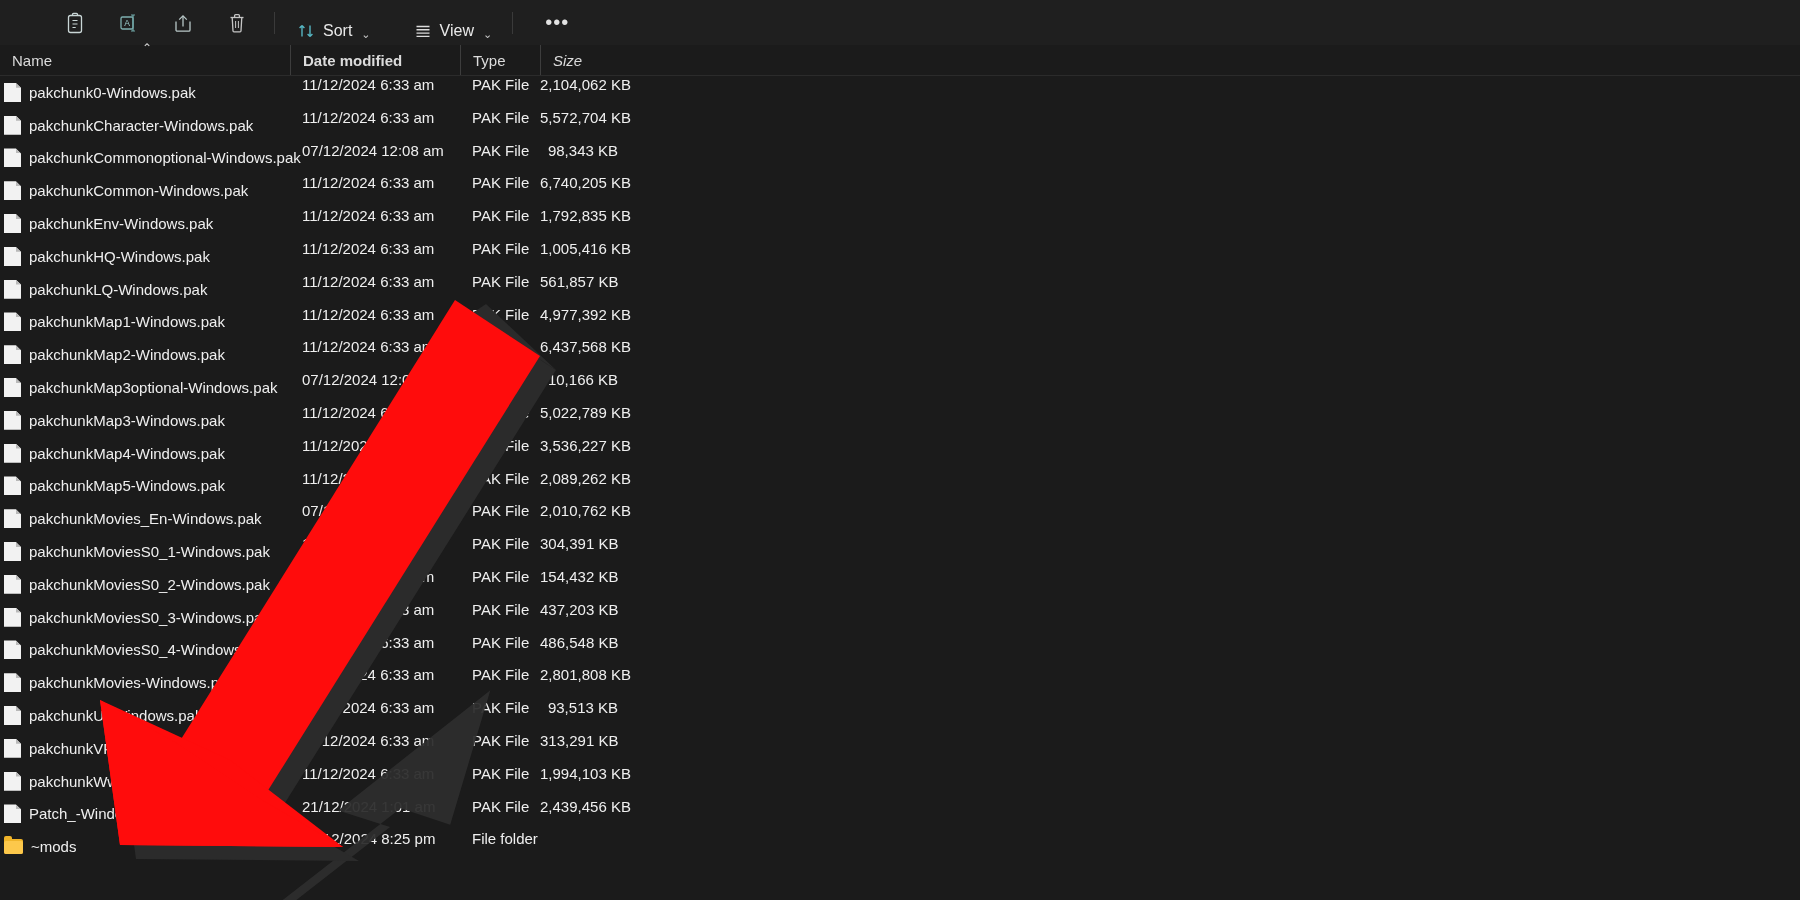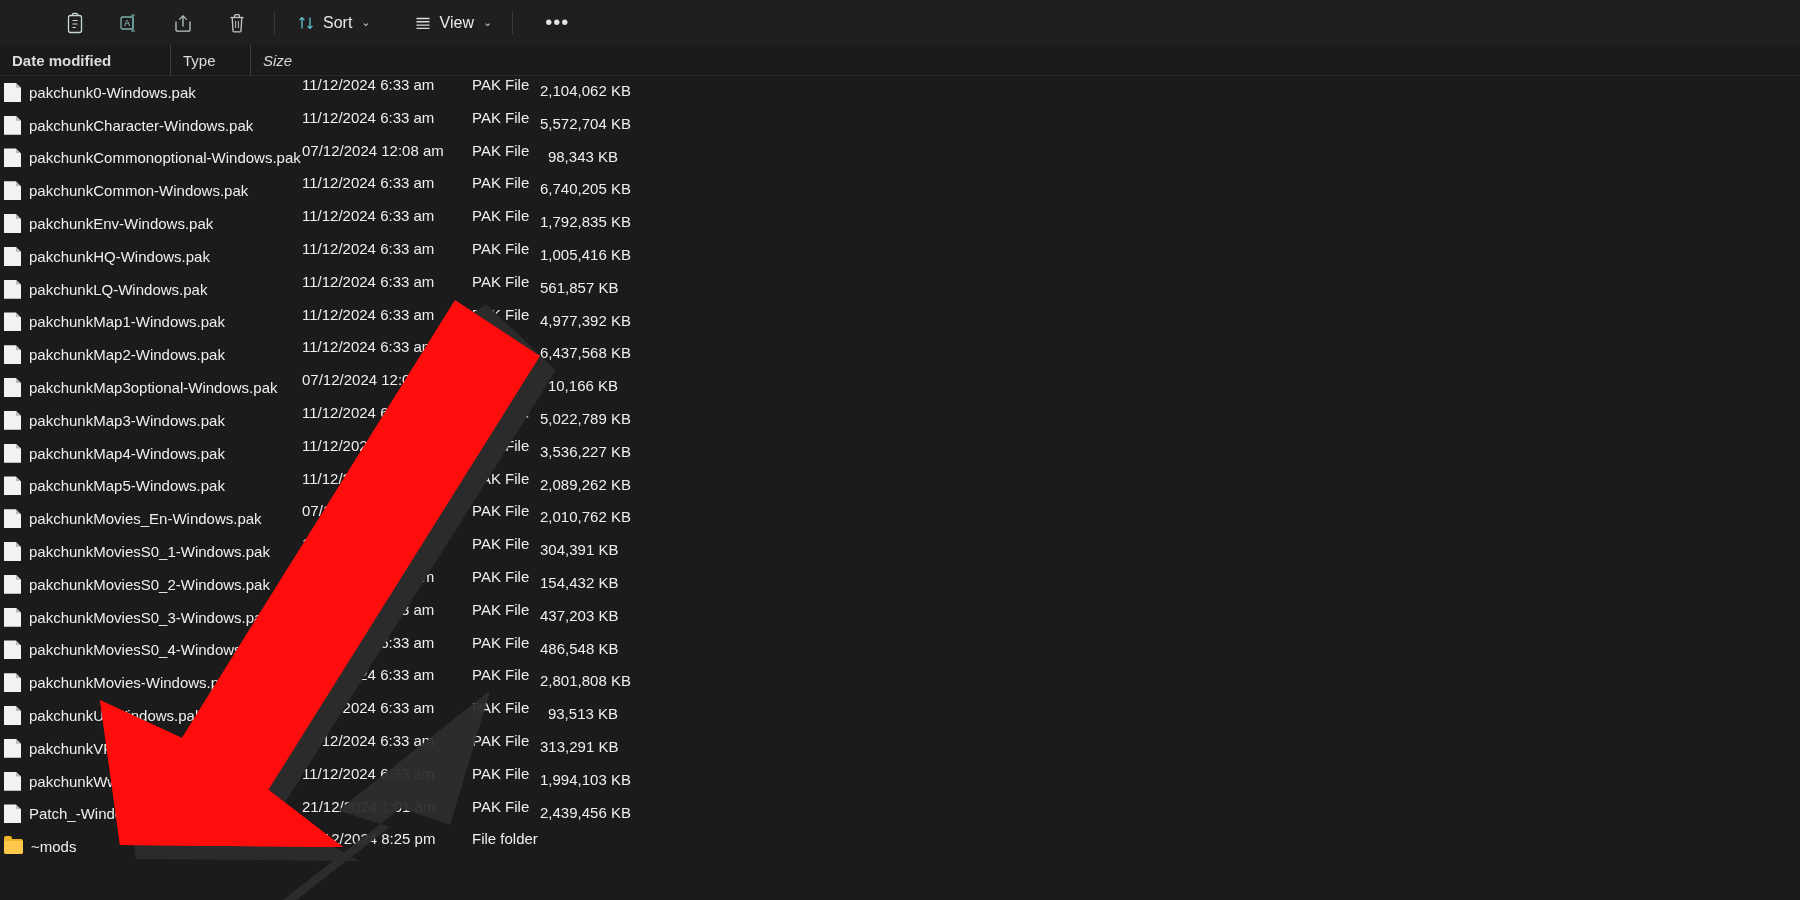--- a/index.html
+++ b/index.html
@@ -37,21 +37,21 @@
   }
   .tb-icon-btn svg { display:block; }
   .tb-sep {
     width: 1px;
     height: 22px;
     background: #3a3a3a;
     margin: 0 12px 0 6px;
   }
   .tb-text-btn {
     display: flex;
-    align-items: center;
+    align-items: flex-end;
     height: 34px;
     padding: 0 10px;
     border-radius: 4px;
     margin-right: 4px;
     font-size: 16px;
     color: #e9e9e9;
     white-space: nowrap;
   }
   .tb-text-btn .tb-glyph { margin-right: 8px; display:flex; align-items:center; }
   .tb-text-btn .caret {
@@ -119,21 +119,21 @@
   }
   .cell-name {
     width: 290px;
     display: flex;
     align-items: center;
     padding-left: 2px;
     box-sizing: border-box;
   }
   .cell-date { width: 170px; padding-left: 12px; box-sizing: border-box; }
   .cell-type { width: 80px;  padding-left: 12px; box-sizing: border-box; }
-  .cell-size { width: 90px;  padding-right: 12px; box-sizing: border-box; text-align: right; margin-top: 6px; }
+  .cell-size { width: 90px;  padding-right: 12px; box-sizing: border-box; text-align: right; }
 
   .fname { padding-left: 8px; }
 
   
   .ficon { width: 17px; height: 19px; position: relative; flex: none; margin-left: 2px; }
   .ficon.doc {
     background: #f2f2f2;
     clip-path: polygon(0 0, 70% 0, 100% 26%, 100% 100%, 0 100%);
   }
   .ficon.doc::after {
@@ -246,20 +246,24 @@
     <span>View</span>
     <span class="caret">⌄</span>
   </div>
 
   <div class="tb-sep"></div>
 
   <div class="tb-dots">•••</div>
 </div>
 
 <div id="col-header">
+  <div class="col col-name">
+    <span class="col-label">Name</span>
+    <span class="sort-caret">⌃</span>
+  </div>
   <div class="col col-date">
     <span class="col-label">Date modified</span>
   </div>
   <div class="col col-type">
     <span class="col-label">Type</span>
   </div>
   <div class="col col-size">
     <span class="col-label">Size</span>
   </div>
 </div>

